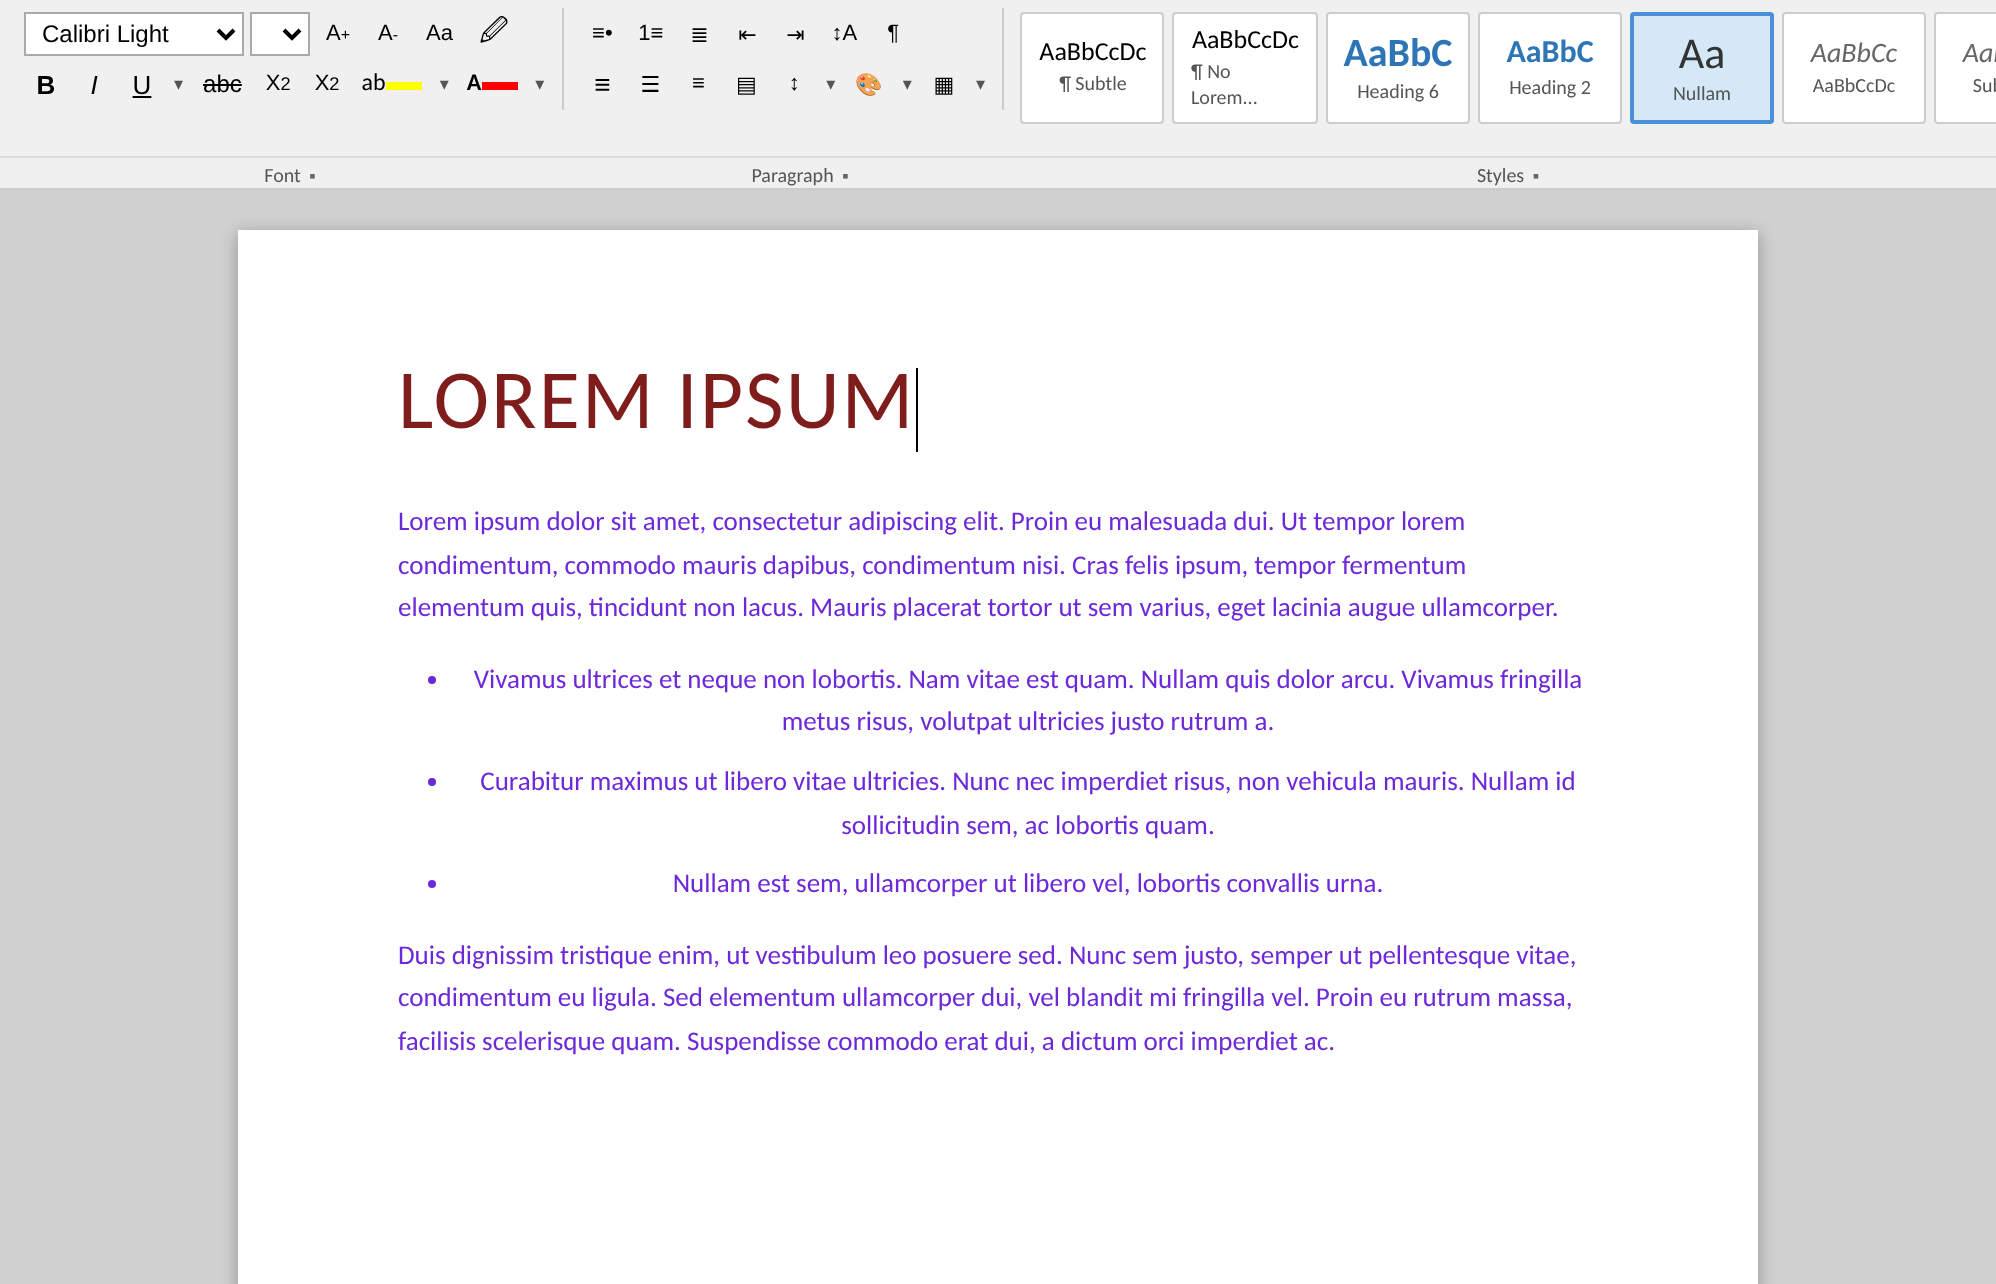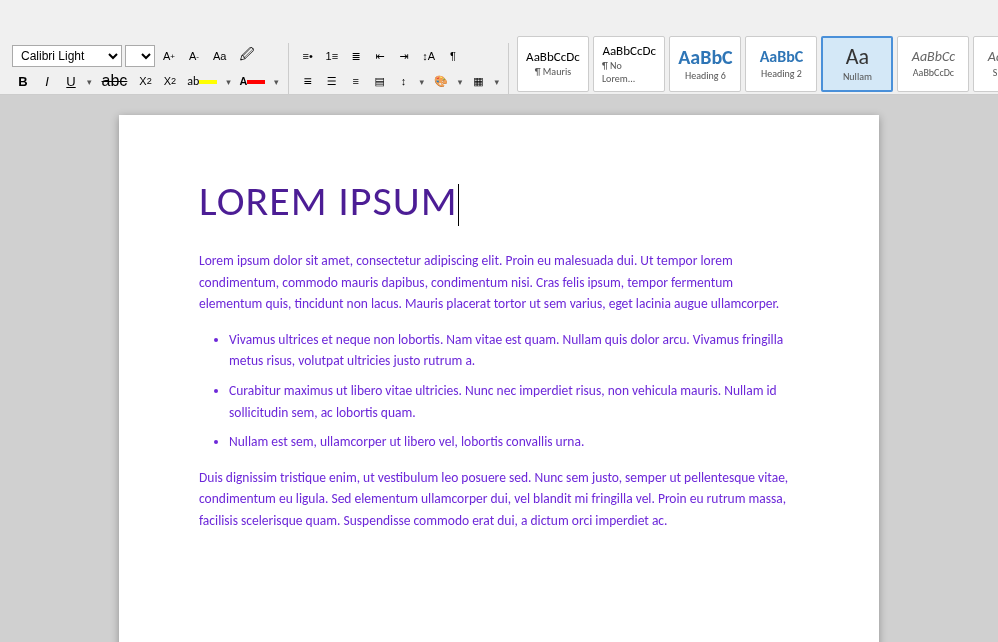--- a/index.html
+++ b/index.html
@@ -9,21 +9,21 @@
     .toolbar {
       background: #f0f0f0;
       border-bottom: 1px solid #ccc;
       display: flex;
       flex-direction: column;
       height: 95px;
     }
 
     .ribbon {
       display: flex;
-      align-items: flex-end;
+      align-items: flex-start;
       padding: 4px 6px 0 6px;
       gap: 2px;
       flex: 1;
     }
 
     
     .ribbon-group {
       display: flex;
       flex-direction: column;
       border-right: 1px solid #ccc;
@@ -170,40 +170,41 @@
       background: white;
       width: 760px;
       min-height: 900px;
       padding: 60px 80px;
       box-shadow: 0 2px 8px rgba(0,0,0,0.3);
     }
 
     .doc-title {
       font-family: 'Calibri Light', 'Calibri', sans-serif;
       font-size: 42px;
-      color: #4c1d95;
+      color: #7f1d1d;
       margin-bottom: 24px;
       font-weight: 300;
       letter-spacing: 1px;
     }
 
     .doc-body {
       font-family: 'Calibri', 'Segoe UI', sans-serif;
       font-size: 13.5px;
       line-height: 1.6;
       color: #6d28d9;
     }
 
     .doc-para {
       margin-bottom: 14px;
     }
 
     .doc-list {
       margin: 8px 0 14px 20px;
       padding-left: 10px;
+      text-align: center;
     }
 
     .doc-list li {
       margin-bottom: 8px;
       line-height: 1.6;
     }
 
     
     .cursor {
       display: inline-block;
@@ -279,21 +280,21 @@
         <button class="icon-btn" title="Change Case">Aa</button>
         <button class="icon-btn" title="Clear Formatting">
           <span style="font-size:14px;">🖉</span>
         </button>
       </div>
       <div class="font-row2">
         <button class="icon-btn btn-bold">B</button>
         <button class="icon-btn btn-italic">I</button>
         <button class="icon-btn btn-underline">U</button>
         <span class="dropdown-arrow-btn">▾</span>
-        <button class="icon-btn" style="text-decoration:line-through; font-size:16px;">abc</button>
+        <button class="icon-btn" style="text-decoration:line-through; font-size:12px;">abc</button>
         <button class="icon-btn" style="font-size:11px;">X<sub>2</sub></button>
         <button class="icon-btn" style="font-size:11px;">X<sup>2</sup></button>
         <div class="btn-with-color">
           <span style="font-size:12px;">ab</span>
           <div class="color-bar-yellow"></div>
         </div>
         <span class="dropdown-arrow-btn">▾</span>
         <div class="btn-with-color">
           <span style="font-size:12px; font-weight:bold;">A</span>
           <div class="color-bar-red"></div>
@@ -324,21 +325,21 @@
         <button class="icon-btn" title="Borders">▦</button>
         <span class="dropdown-arrow-btn">▾</span>
       </div>
     </div>
 
     <div class="styles-group">
       <div class="styles-row">
 
         <div class="style-box normal">
           <div class="style-preview">AaBbCcDc</div>
-          <div class="style-label">¶ Mauris</div>
+          <div class="style-label">¶ Subtle</div>
         </div>
 
         <div class="style-box no-spacing">
           <div class="style-preview">AaBbCcDc</div>
           <div class="style-label">¶ No Lorem...</div>
         </div>
 
         <div class="style-box heading1">
           <div class="style-preview">AaBbC</div>
           <div class="style-label">Heading 6</div>
@@ -362,20 +363,34 @@
         <div class="style-box subtitle-style">
           <div class="style-preview">AaBbCc</div>
           <div class="style-label">Subtle...</div>
         </div>
 
       </div>
     </div>
 
   </div>
 
+  <div class="ribbon-bottom">
+    <div class="rbl rbl-font">
+      <span>Font</span>
+      <span class="expand-arrow" style="cursor:pointer; margin-left:2px;">▪</span>
+    </div>
+    <div class="rbl rbl-para">
+      <span>Paragraph</span>
+      <span class="expand-arrow" style="cursor:pointer; margin-left:2px;">▪</span>
+    </div>
+    <div class="rbl rbl-styles">
+      <span>Styles</span>
+      <span class="expand-arrow" style="cursor:pointer; margin-left:2px;">▪</span>
+    </div>
+  </div>
 </div>
 
 <div class="doc-area">
   <div class="page">
 
     <h1 class="doc-title">
       <span>LOREM IPSUM</span><span class="cursor"></span>
     </h1>
 
     <div class="doc-body">

